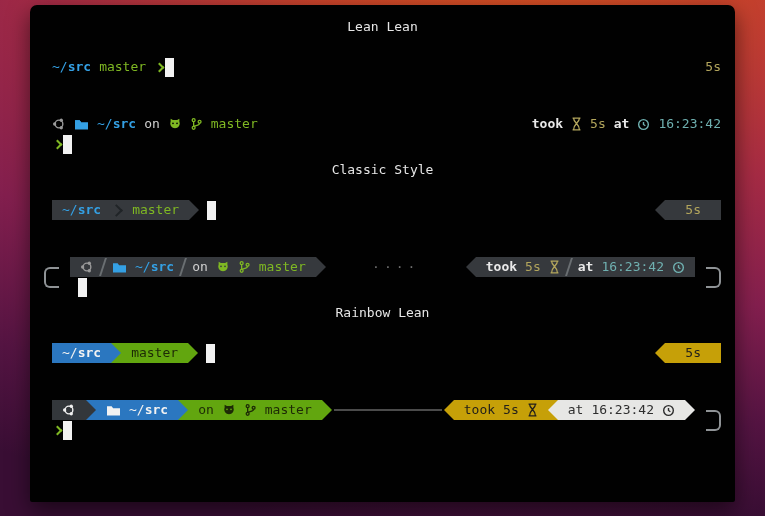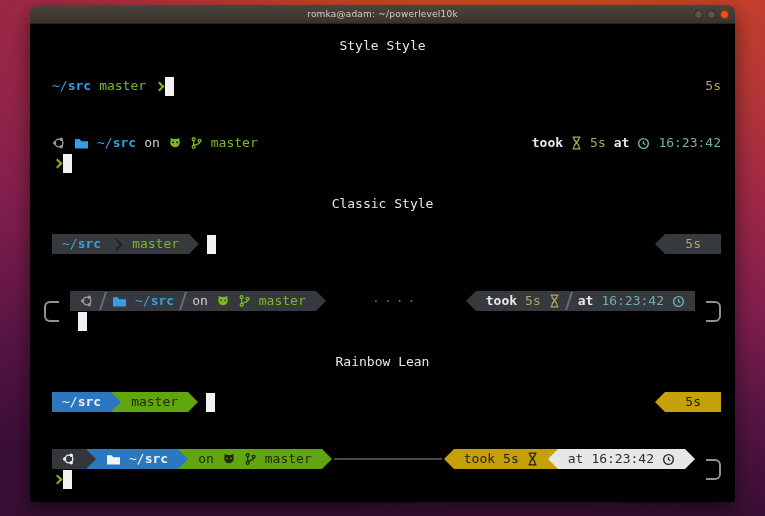--- a/index.html
+++ b/index.html
@@ -97,45 +97,37 @@
   .block{ position:relative; }
   .frame{ position:absolute; width:15px; height:21px; top:10px; border:2px solid #8f9396; }
   .frame.left{ left:0; border-right:none; border-radius:6px 0 0 6px; }
   .frame.right{ right:0; border-left:none; border-radius:0 6px 6px 0; }
   .pad-frames{ padding:0 26px; }
   .pad-frame-r{ padding-right:26px; }
 
   .dots{ color:#6f6f6f; letter-spacing:4px; text-align:center; }
   .connector{ flex:1; height:2px; background:#4b4b4b; margin:0 2px; }
 
-  .mt-h{ margin-top:21px; }   
+  .mt-h{ margin-top:6px; }   
   .mt-s{ margin-top:20px; }   
   .mt-d{ margin-top:37px; }   
 
   .icon{ display:inline-flex; align-items:center; }
   .icon svg{ display:block; }
 </style>
 </head>
 <body>
 
 <div class="desktop">
   <div class="window">
 
-    <div class="titlebar">
-      <span class="title">romka@adam: ~/powerlevel10k</span>
-      <span class="controls">
-        <span class="wbtn"></span>
-        <span class="wbtn"></span>
-        <span class="wbtn close"></span>
-      </span>
-    </div>
 
     <div class="terminal">
 
-      <div class="trow heading">Style Style</div>
+      <div class="trow heading">Lean Lean</div>
 
       <div class="trow indent gap8 mt-s">
         <span class="c-blue"><span>~/</span><span class="bold">src</span></span>
         <span class="c-green">master</span>
         <span class="chev c-green"></span>
         <span class="cursor"></span>
         <span class="grow"></span>
         <span class="c-olive">5s</span>
       </div>
 

